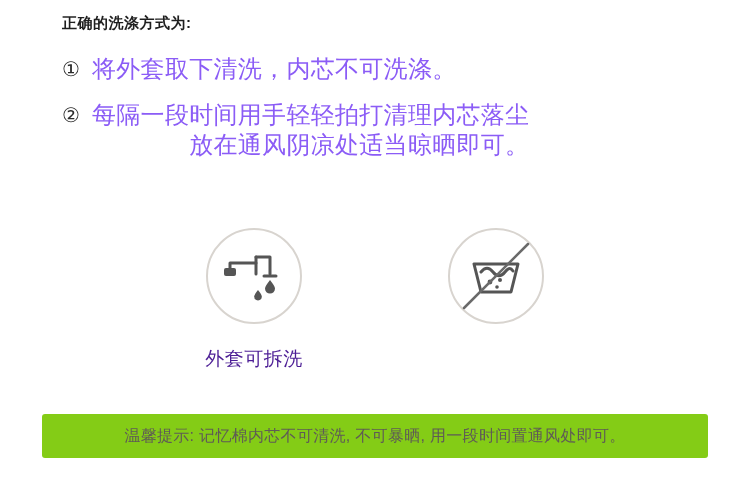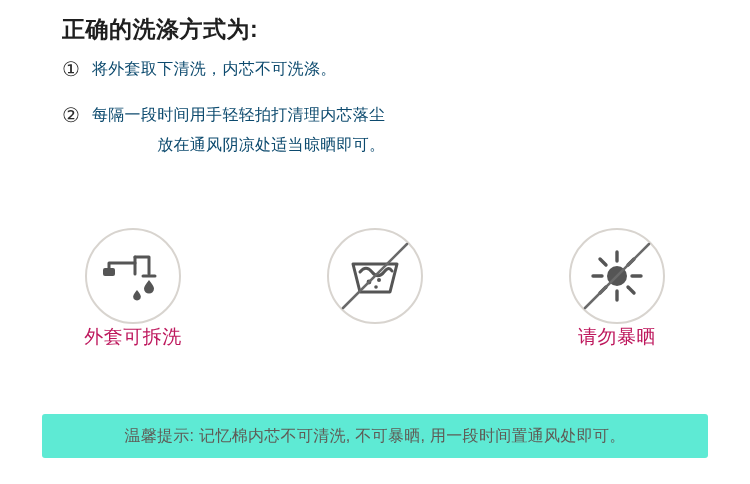--- a/index.html
+++ b/index.html
@@ -19,21 +19,21 @@
     width: 750px;
     height: 484px;
     box-sizing: border-box;
   }
 
   
   .heading {
     position: absolute;
     left: 62px;
     top: 14px;
-    font-size: 23px;
+    font-size: 15px;
     font-weight: bold;
     letter-spacing: 0.5px;
     color: #1f1f1f;
   }
 
   
   .steps {
     position: absolute;
     left: 62px;
     top: 54px;
@@ -45,23 +45,23 @@
     margin-bottom: 16px;
   }
   .step-marker {
     font-size: 20px;
     line-height: 30px;
     color: #2b2b2b;
     width: 30px;
     flex: none;
   }
   .step-text {
-    font-size: 16px;
+    font-size: 24px;
     line-height: 30px;
-    color: #0c4a6e;
+    color: #8b5cf6;
     letter-spacing: 0.3px;
   }
   .step-text .line2 {
     display: block;
     padding-left: 12px;
     text-align: right;
   }
 
   
   .icons {
@@ -85,33 +85,34 @@
     border-radius: 50%;
     position: relative;
     box-sizing: border-box;
   }
   .icon-circle svg {
     position: absolute;
     left: 0;
     top: 0;
   }
   .icon-caption {
+    margin-top: 22px;
     font-size: 19px;
-    color: #be185d;
+    color: #4c1d95;
     letter-spacing: 0.5px;
   }
 
   
   .tip {
     position: absolute;
     left: 42px;
     top: 414px;
     width: 666px;
     height: 44px;
-    background: #5eead4;
+    background: #84cc16;
     border-radius: 3px;
     display: flex;
     align-items: center;
     justify-content: center;
     box-sizing: border-box;
   }
   .tip-text {
     font-size: 16px;
     color: #5f5b56;
     letter-spacing: 0.3px;
@@ -174,39 +175,20 @@
           <g fill="#555555" stroke="none">
             <circle cx="40" cy="52" r="2.4"></circle>
             <circle cx="50" cy="50" r="2"></circle>
             <circle cx="47" cy="57" r="1.8"></circle>
           </g>
           <line x1="14" y1="78" x2="78" y2="14" stroke="#6a6a6a" stroke-width="2.5" stroke-linecap="round"></line>
         </svg>
       </div>
     </div>
 
-    <div class="icon-block">
-      <div class="icon-circle">
-        <svg width="92" height="92" viewBox="0 0 92 92" aria-hidden="true">
-          <circle cx="46" cy="46" r="10" fill="#555555"></circle>
-          <g stroke="#555555" stroke-width="3.4" stroke-linecap="round">
-            <line x1="46" y1="22" x2="46" y2="31"></line>
-            <line x1="46" y1="61" x2="46" y2="70"></line>
-            <line x1="22" y1="46" x2="31" y2="46"></line>
-            <line x1="61" y1="46" x2="70" y2="46"></line>
-            <line x1="29" y1="29" x2="35" y2="35"></line>
-            <line x1="57" y1="57" x2="63" y2="63"></line>
-            <line x1="63" y1="29" x2="57" y2="35"></line>
-            <line x1="35" y1="57" x2="29" y2="63"></line>
-          </g>
-          <line x1="14" y1="78" x2="78" y2="14" stroke="#6a6a6a" stroke-width="2.5" stroke-linecap="round"></line>
-        </svg>
-      </div>
-      <div class="icon-caption">请勿暴晒</div>
-    </div>
 
   </div>
 
   <div class="tip">
     <span class="tip-text">温馨提示: 记忆棉内芯不可清洗, 不可暴晒, 用一段时间置通风处即可。</span>
   </div>
 
 </div>
 
 </body></html>

